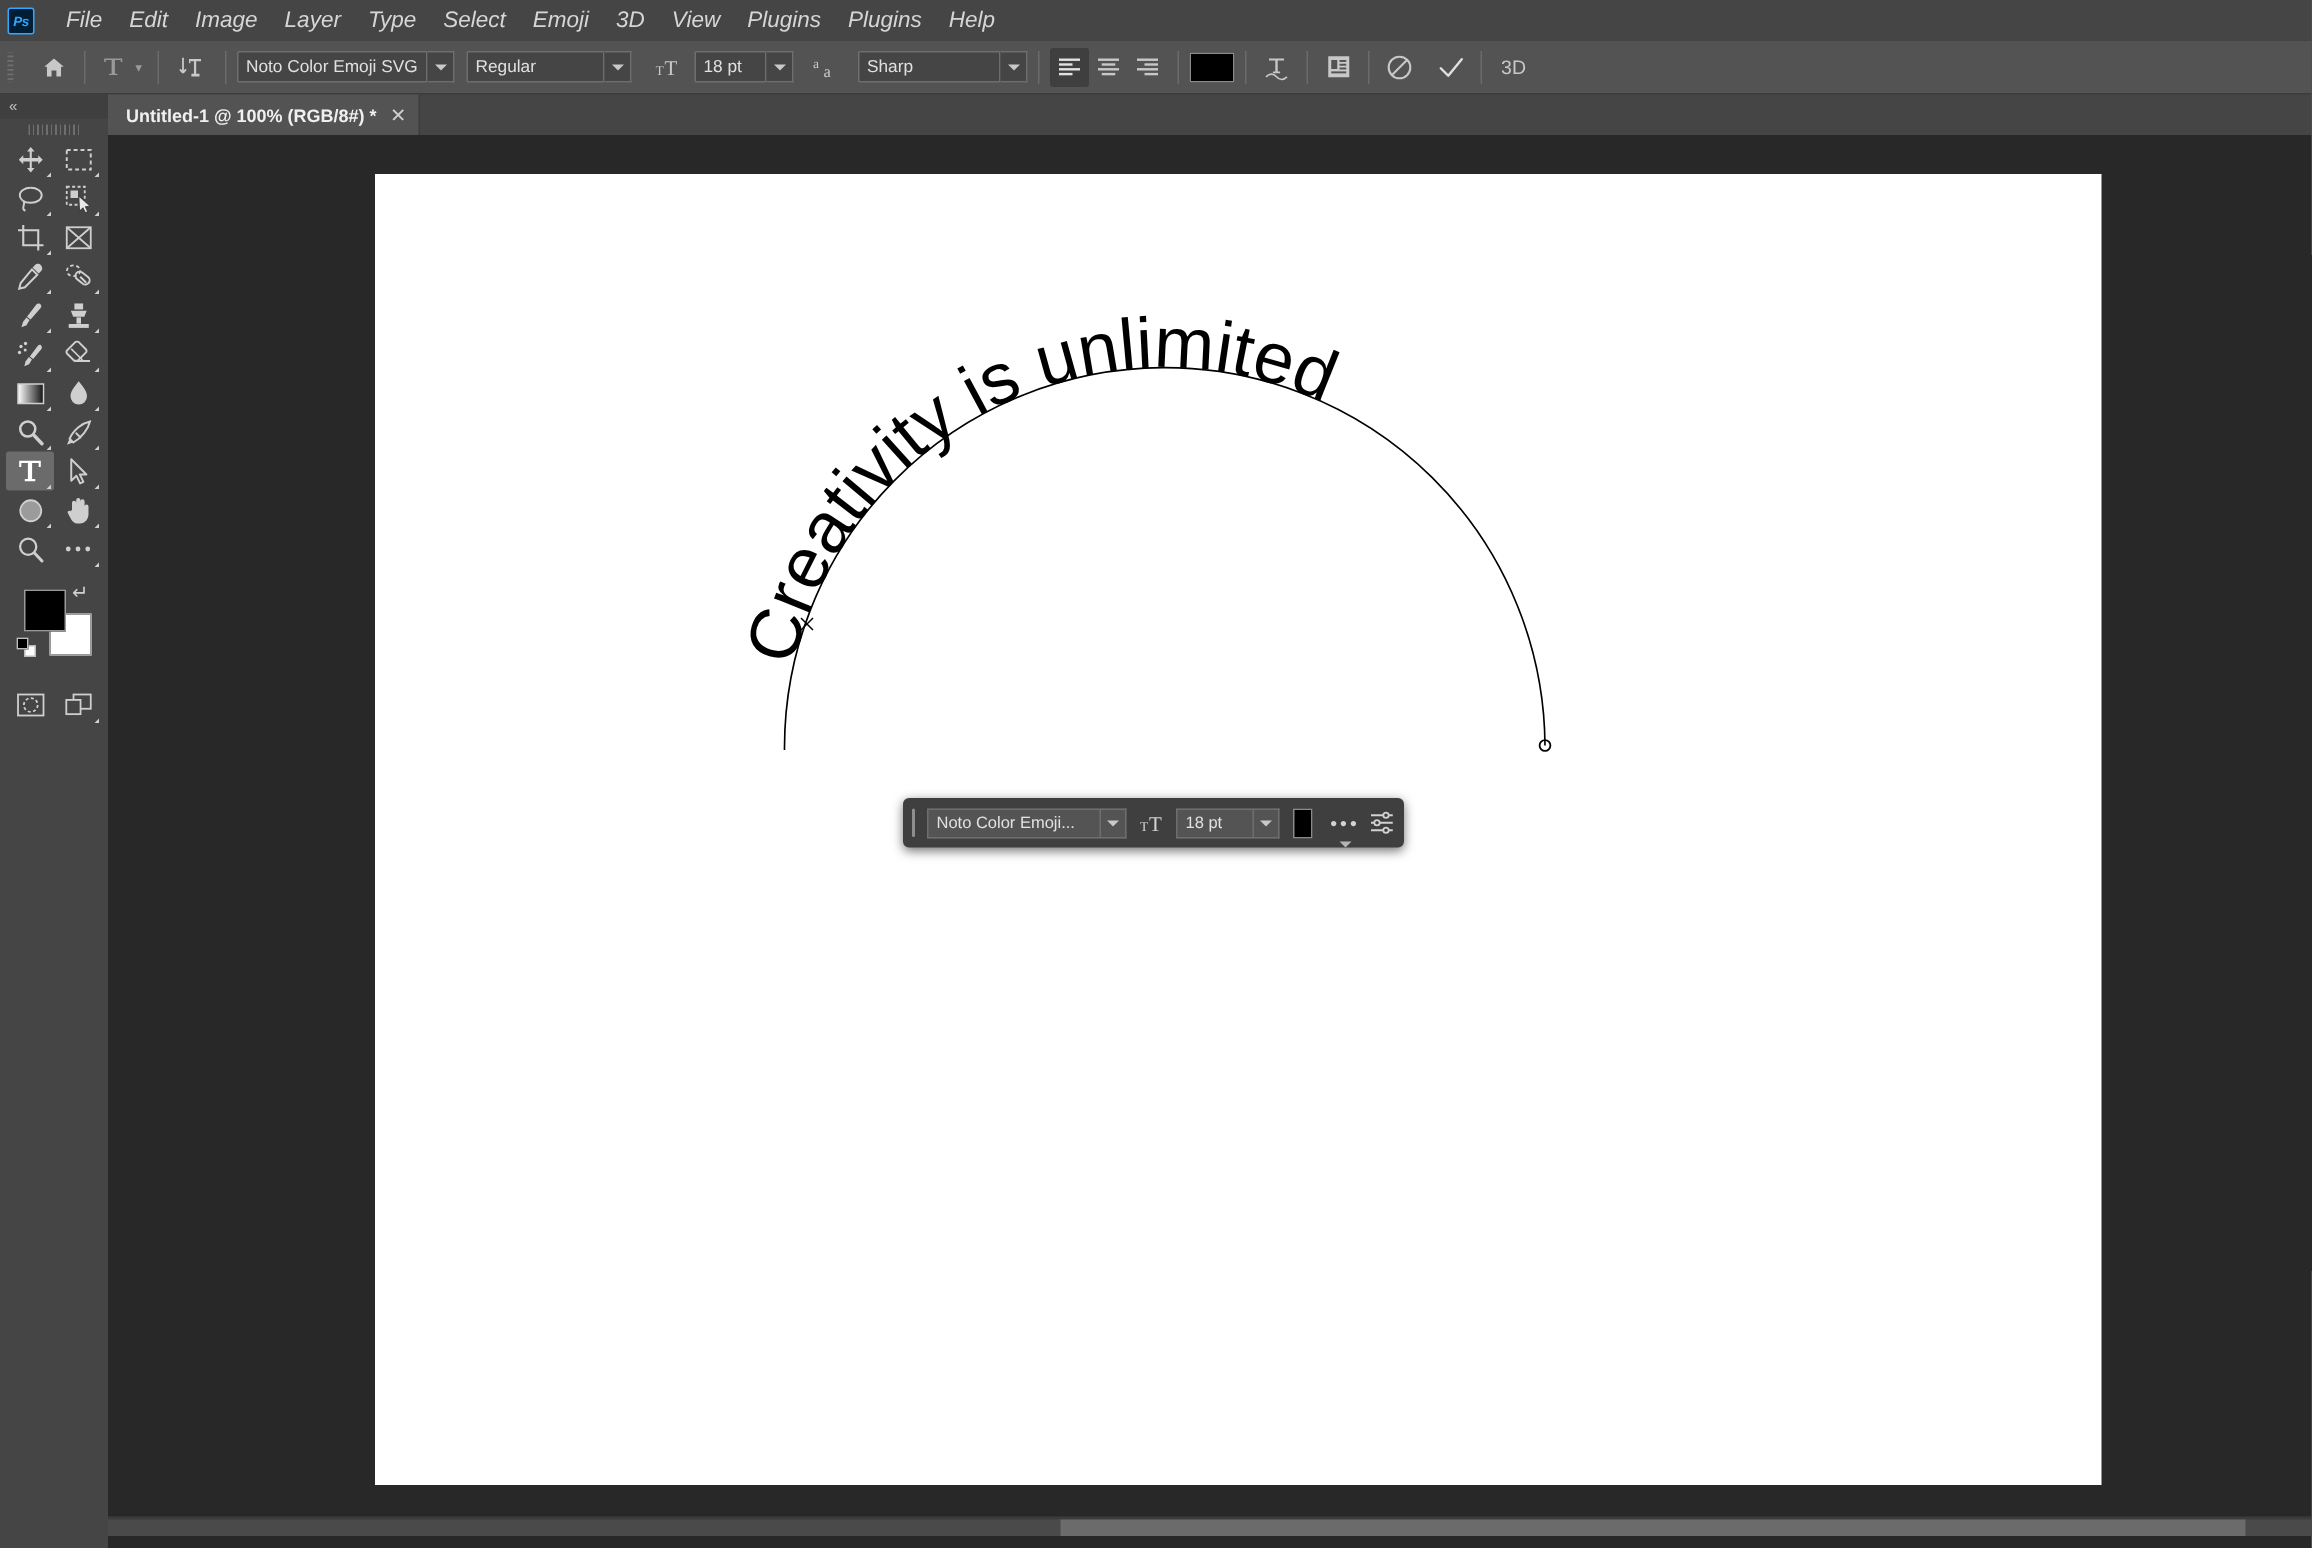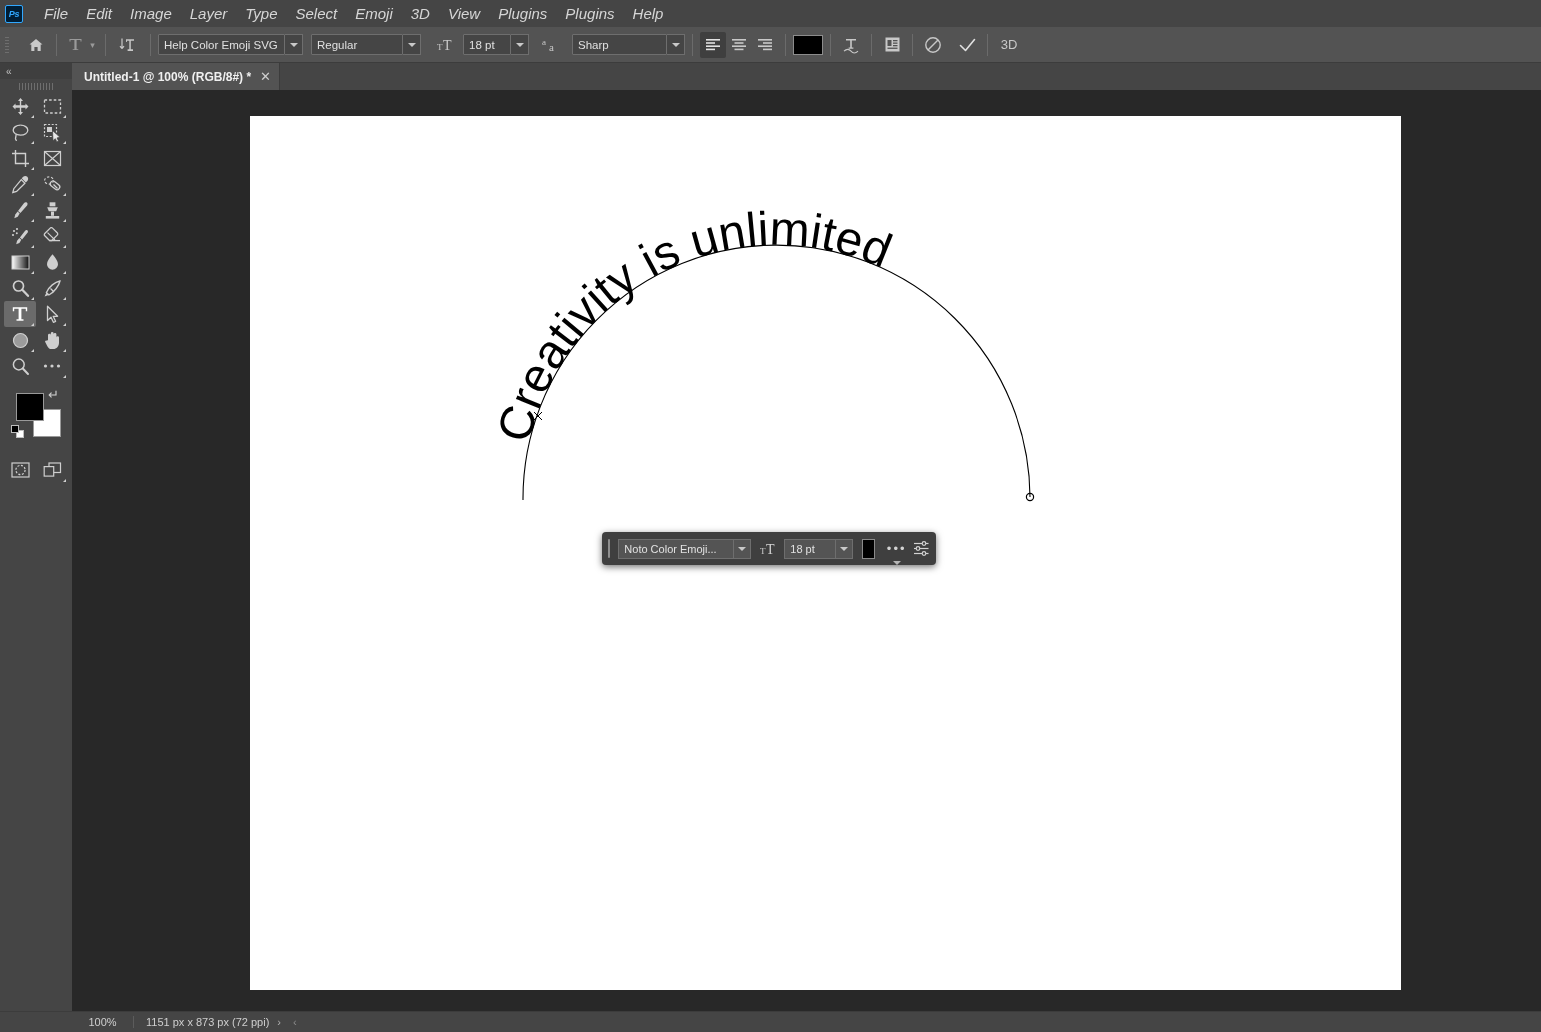--- a/index.html
+++ b/index.html
@@ -221,21 +221,21 @@
     <div class="obtn" style="width:30px">
       <svg width="18" height="18" viewBox="0 0 18 18">
         <path d="M3 2.5v9.2M3 12.6l-2-2.4M3 12.6l2-2.4" stroke="#c8c8c8" stroke-width="1.2" fill="none"></path>
         <path d="M7 3.3h8v1.5h-3.2v8.4H14V15H8.6v-1.8h1.7V4.8H7.9v1.3H7z" fill="#c8c8c8"></path>
       </svg>
     </div>
 
     <div class="osep"></div>
 
     <div class="ocombo">
-      <div class="ofield" style="width:127px">Help Color Emoji SVG</div>
+      <div class="ofield" style="width:127px">Noto Color Emoji SVG</div>
       <div class="arrow">
           <span class="tri-down"></span>
         </div>
     </div>
 
     <div class="ocombo" style="margin-left:8px">
       <div class="ofield" style="width:92px">Regular</div>
       <div class="arrow">
           <span class="tri-down"></span>
         </div>
@@ -640,20 +640,14 @@
         </svg>
       </div>
     </div>
   </div>
 
   <div class="hscroll">
     <div class="hscroll-track"></div>
     <div class="hscroll-thumb"></div>
   </div>
 
-  <div class="statusbar">
-    <div class="sb-zoom">100%</div>
-    <div class="sb-dims">1151 px x 873 px (72 ppi)</div>
-    <div class="sb-chev">›</div>
-    <div class="sb-chev2">‹</div>
-  </div>
 
 </div>
 
 </body></html>

